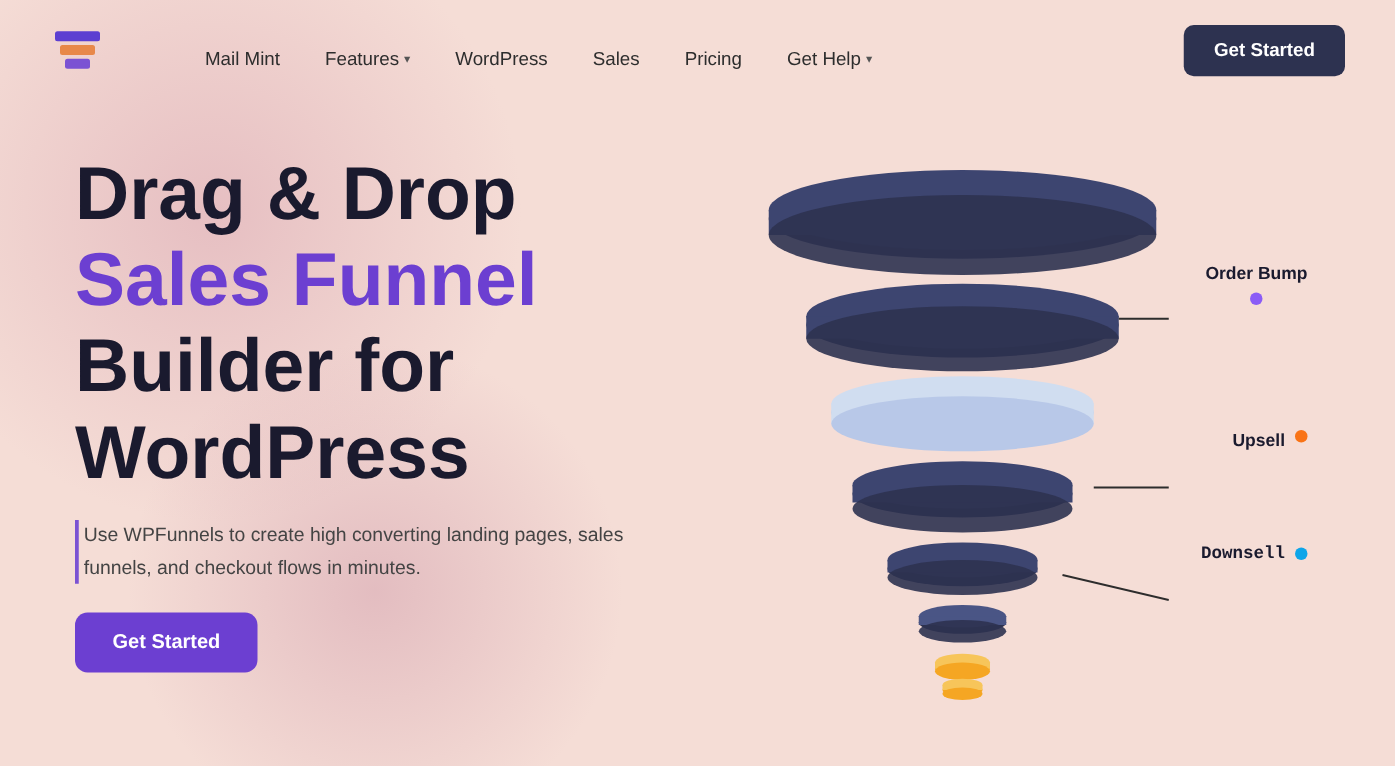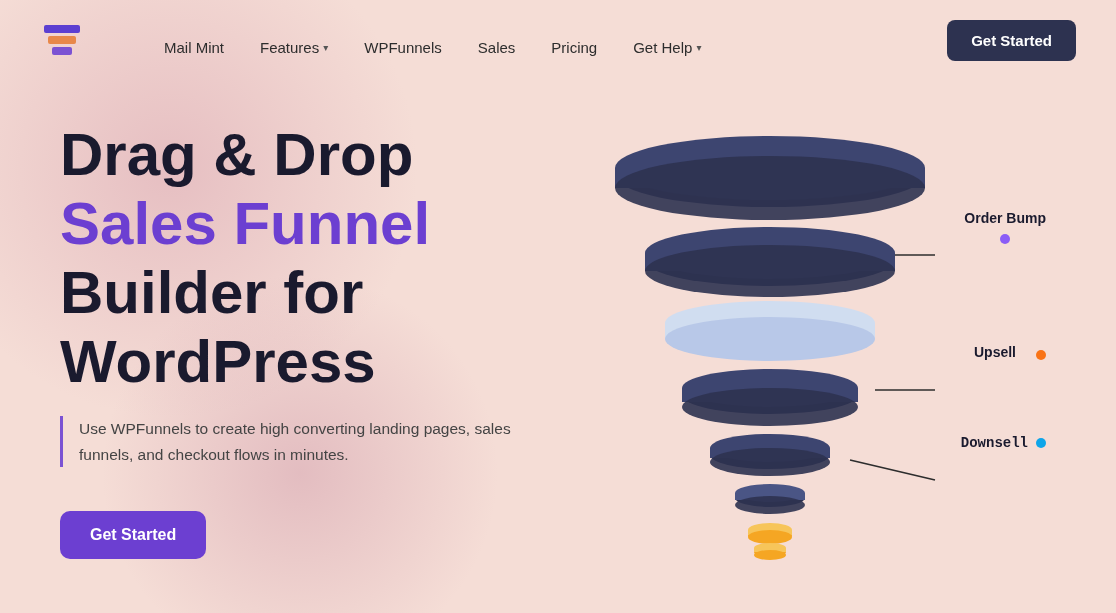--- a/index.html
+++ b/index.html
@@ -128,22 +128,22 @@
       line-height: 1.15;
       margin-bottom: 20px;
     }
 
     .hero-title .highlight {
       color: #6c3fd1;
     }
 
     .hero-description-block {
       border-left: 3px solid #7b52d3;
-      padding-left: 16px;
-      margin-bottom: 44px;
+      padding-left: 4px;
+      margin-bottom: 23px;
     }
 
     .hero-description {
       font-size: 15.5px;
       color: #444;
       line-height: 1.65;
     }
 
     .hero-actions {
       display: flex;
@@ -238,21 +238,21 @@
 
   <div class="nav-links">
     <a class="nav-link">
       <span>Mail Mint</span>
     </a>
     <a class="nav-link">
       <span>Features</span>
       <span class="chevron">▾</span>
     </a>
     <a class="nav-link">
-      <span>WPFunnels</span>
+      <span>WordPress</span>
     </a>
     <a class="nav-link">
       <span>Sales</span>
     </a>
     <a class="nav-link">
       <span>Pricing</span>
     </a>
     <a class="nav-link">
       <span>Get Help</span>
       <span class="chevron">▾</span>
@@ -334,21 +334,21 @@
     </svg>
 
     <div style="position:absolute; right: 10px; top: 120px;">
       <div style="display:flex; align-items:center; gap:8px; justify-content:flex-end;flex-direction:column;">
         <span style="font-size:14px; font-weight:700; color:#1a1a2e;">Order Bump</span>
         <div style="width:10px;height:10px;border-radius:50%;background:#8b5cf6;"></div>
       </div>
     </div>
 
     <div style="position:absolute; right: 10px; top: 254px;">
-      <div style="display:flex; align-items:flex-end; gap:20px; justify-content:flex-end;">
+      <div style="display:flex; align-items:flex-start; gap:8px; justify-content:flex-end;">
         <span style="font-size:14px; font-weight:700; color:#1a1a2e;">Upsell</span>
         <div style="width:10px;height:10px;border-radius:50%;background:#f97316;"></div>
       </div>
     </div>
 
     <div style="position:absolute; right: 10px; top: 345px; font-family: Liberation Mono, monospace;">
       <div style="display:flex; align-items:center; gap:8px; justify-content:flex-end;">
         <span style="font-size:14px; font-weight:700; color:#1a1a2e;">Downsell</span>
         <div style="width:10px;height:10px;border-radius:50%;background:#0ea5e9;"></div>
       </div>

